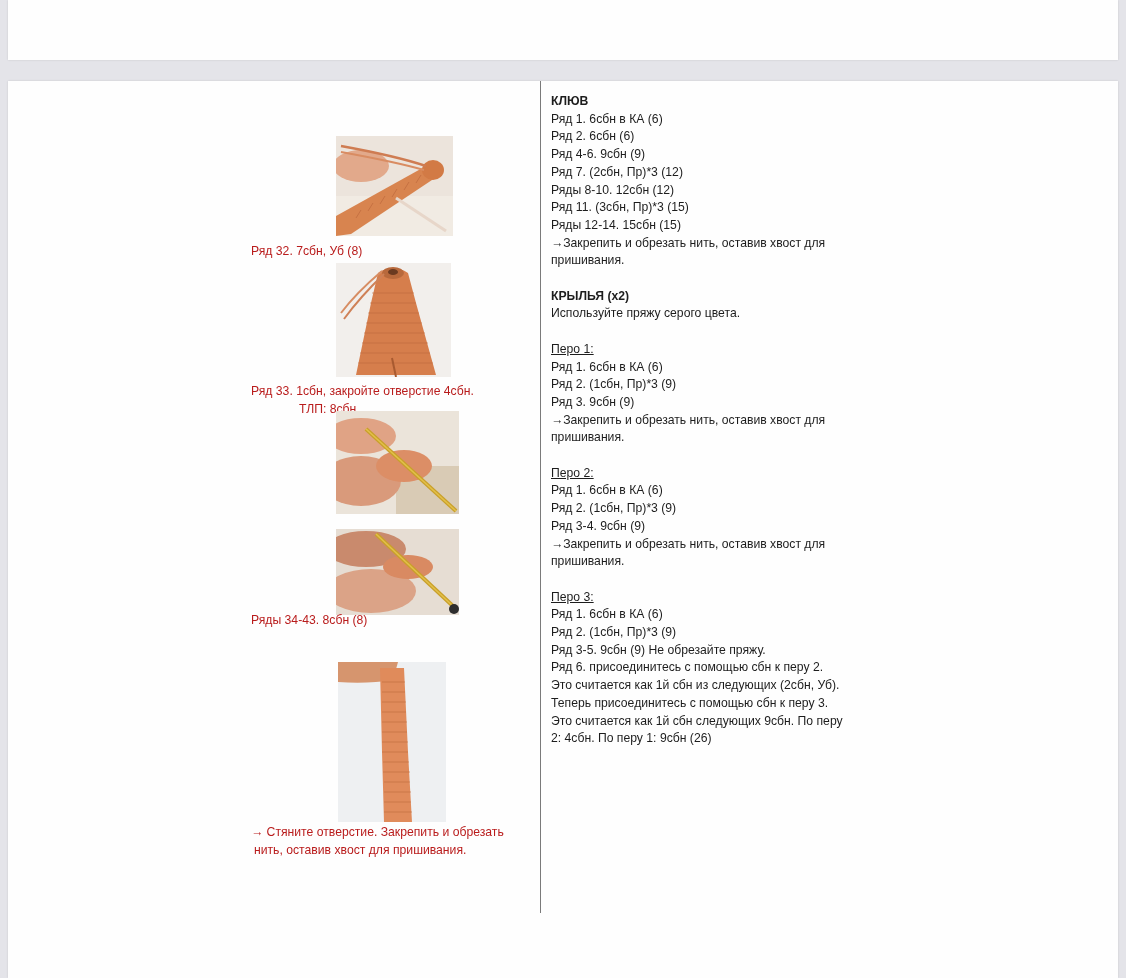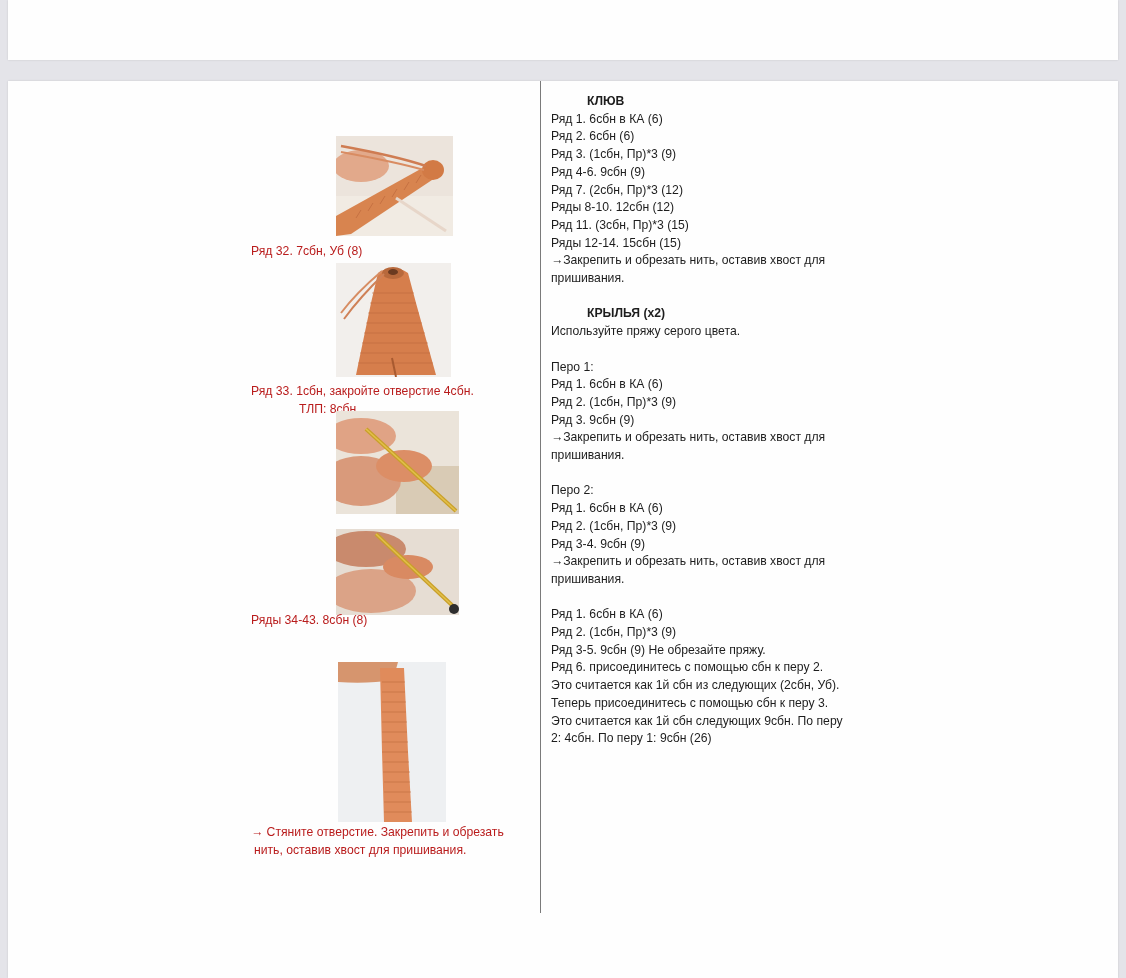--- a/index.html
+++ b/index.html
@@ -15,22 +15,22 @@
   }
   .page-top { left: 8px; top: 0; width: 1110px; height: 60px; }
   .page-main { left: 8px; top: 81px; width: 1110px; height: 897px; }
 
   .divider {
     position: absolute; left: 532px; top: 0; width: 1px; height: 832px;
     background: #7a7a7a;
   }
 
   .txt { position: absolute; font-size: 12.2px; color: #b91c1c; line-height: 17.7px; white-space: nowrap; }
-  .heading { font-weight: bold; margin-left: 36px; }
-  .sub { }
+  .heading { font-weight: bold; }
+  .sub { text-decoration: underline; }
   .gap { height: 17.7px; }
 
   .photo { position: absolute; overflow: hidden; }
   .right-col { position: absolute; left: 543px; top: 12px; width: 340px; }
   .right-col .line { font-size: 12.2px; color: #1d1d1d; line-height: 17.7px; white-space: nowrap; }
 </style>
 </head>
 <body>
 
 <div class="page page-top"></div>
@@ -133,21 +133,20 @@
       </g>
     </svg>
   </div>
   <div class="txt" style="left:243px; top:743px;">→ Стяните отверстие. Закрепить и обрезать</div>
   <div class="txt" style="left:246px; top:761px;">нить, оставив хвост для пришивания.</div>
 
   <div class="right-col">
     <div class="line heading">КЛЮВ</div>
     <div class="line">Ряд 1. 6сбн в КА (6)</div>
     <div class="line">Ряд 2. 6сбн (6)</div>
-    <div class="line">Ряд 3. (1сбн, Пр)*3 (9)</div>
     <div class="line">Ряд 4-6. 9сбн (9)</div>
     <div class="line">Ряд 7. (2сбн, Пр)*3 (12)</div>
     <div class="line">Ряды 8-10. 12сбн (12)</div>
     <div class="line">Ряд 11. (3сбн, Пр)*3 (15)</div>
     <div class="line">Ряды 12-14. 15сбн (15)</div>
     <div class="line">→Закрепить и обрезать нить, оставив хвост для</div>
     <div class="line">пришивания.</div>
     <div class="gap"></div>
 
     <div class="line heading">КРЫЛЬЯ (x2)</div>
@@ -163,20 +162,21 @@
     <div class="gap"></div>
 
     <div class="line sub">Перо 2:</div>
     <div class="line">Ряд 1. 6сбн в КА (6)</div>
     <div class="line">Ряд 2. (1сбн, Пр)*3 (9)</div>
     <div class="line">Ряд 3-4. 9сбн (9)</div>
     <div class="line">→Закрепить и обрезать нить, оставив хвост для</div>
     <div class="line">пришивания.</div>
     <div class="gap"></div>
 
+    <div class="line sub">Перо 3:</div>
     <div class="line">Ряд 1. 6сбн в КА (6)</div>
     <div class="line">Ряд 2. (1сбн, Пр)*3 (9)</div>
     <div class="line">Ряд 3-5. 9сбн (9) Не обрезайте пряжу.</div>
     <div class="line">Ряд 6. присоединитесь с помощью сбн к перу 2.</div>
     <div class="line">Это считается как 1й сбн из следующих (2сбн, Уб).</div>
     <div class="line">Теперь присоединитесь с помощью сбн к перу 3.</div>
     <div class="line">Это считается как 1й сбн следующих 9сбн. По перу</div>
     <div class="line">2: 4сбн. По перу 1: 9сбн (26)</div>
   </div>
 </div>

